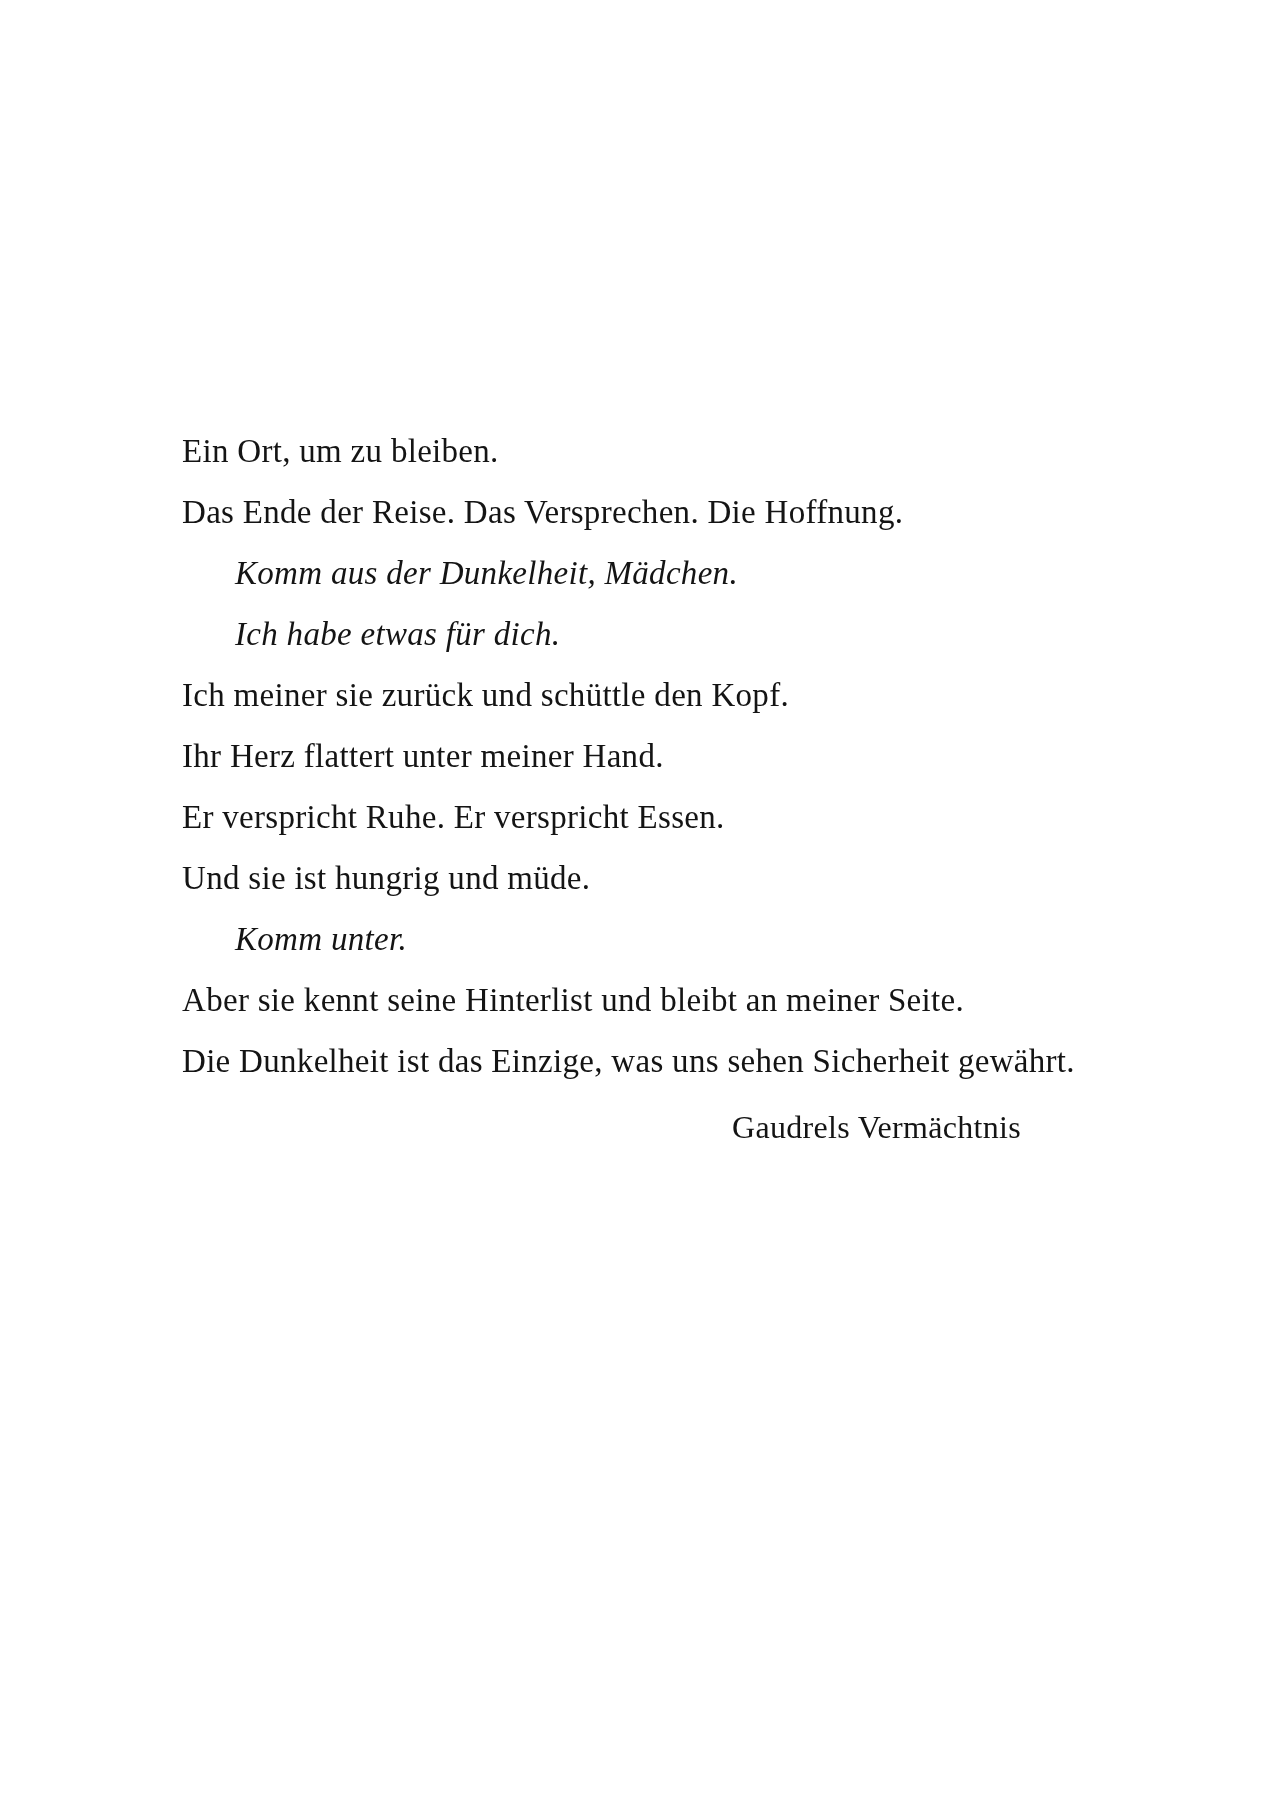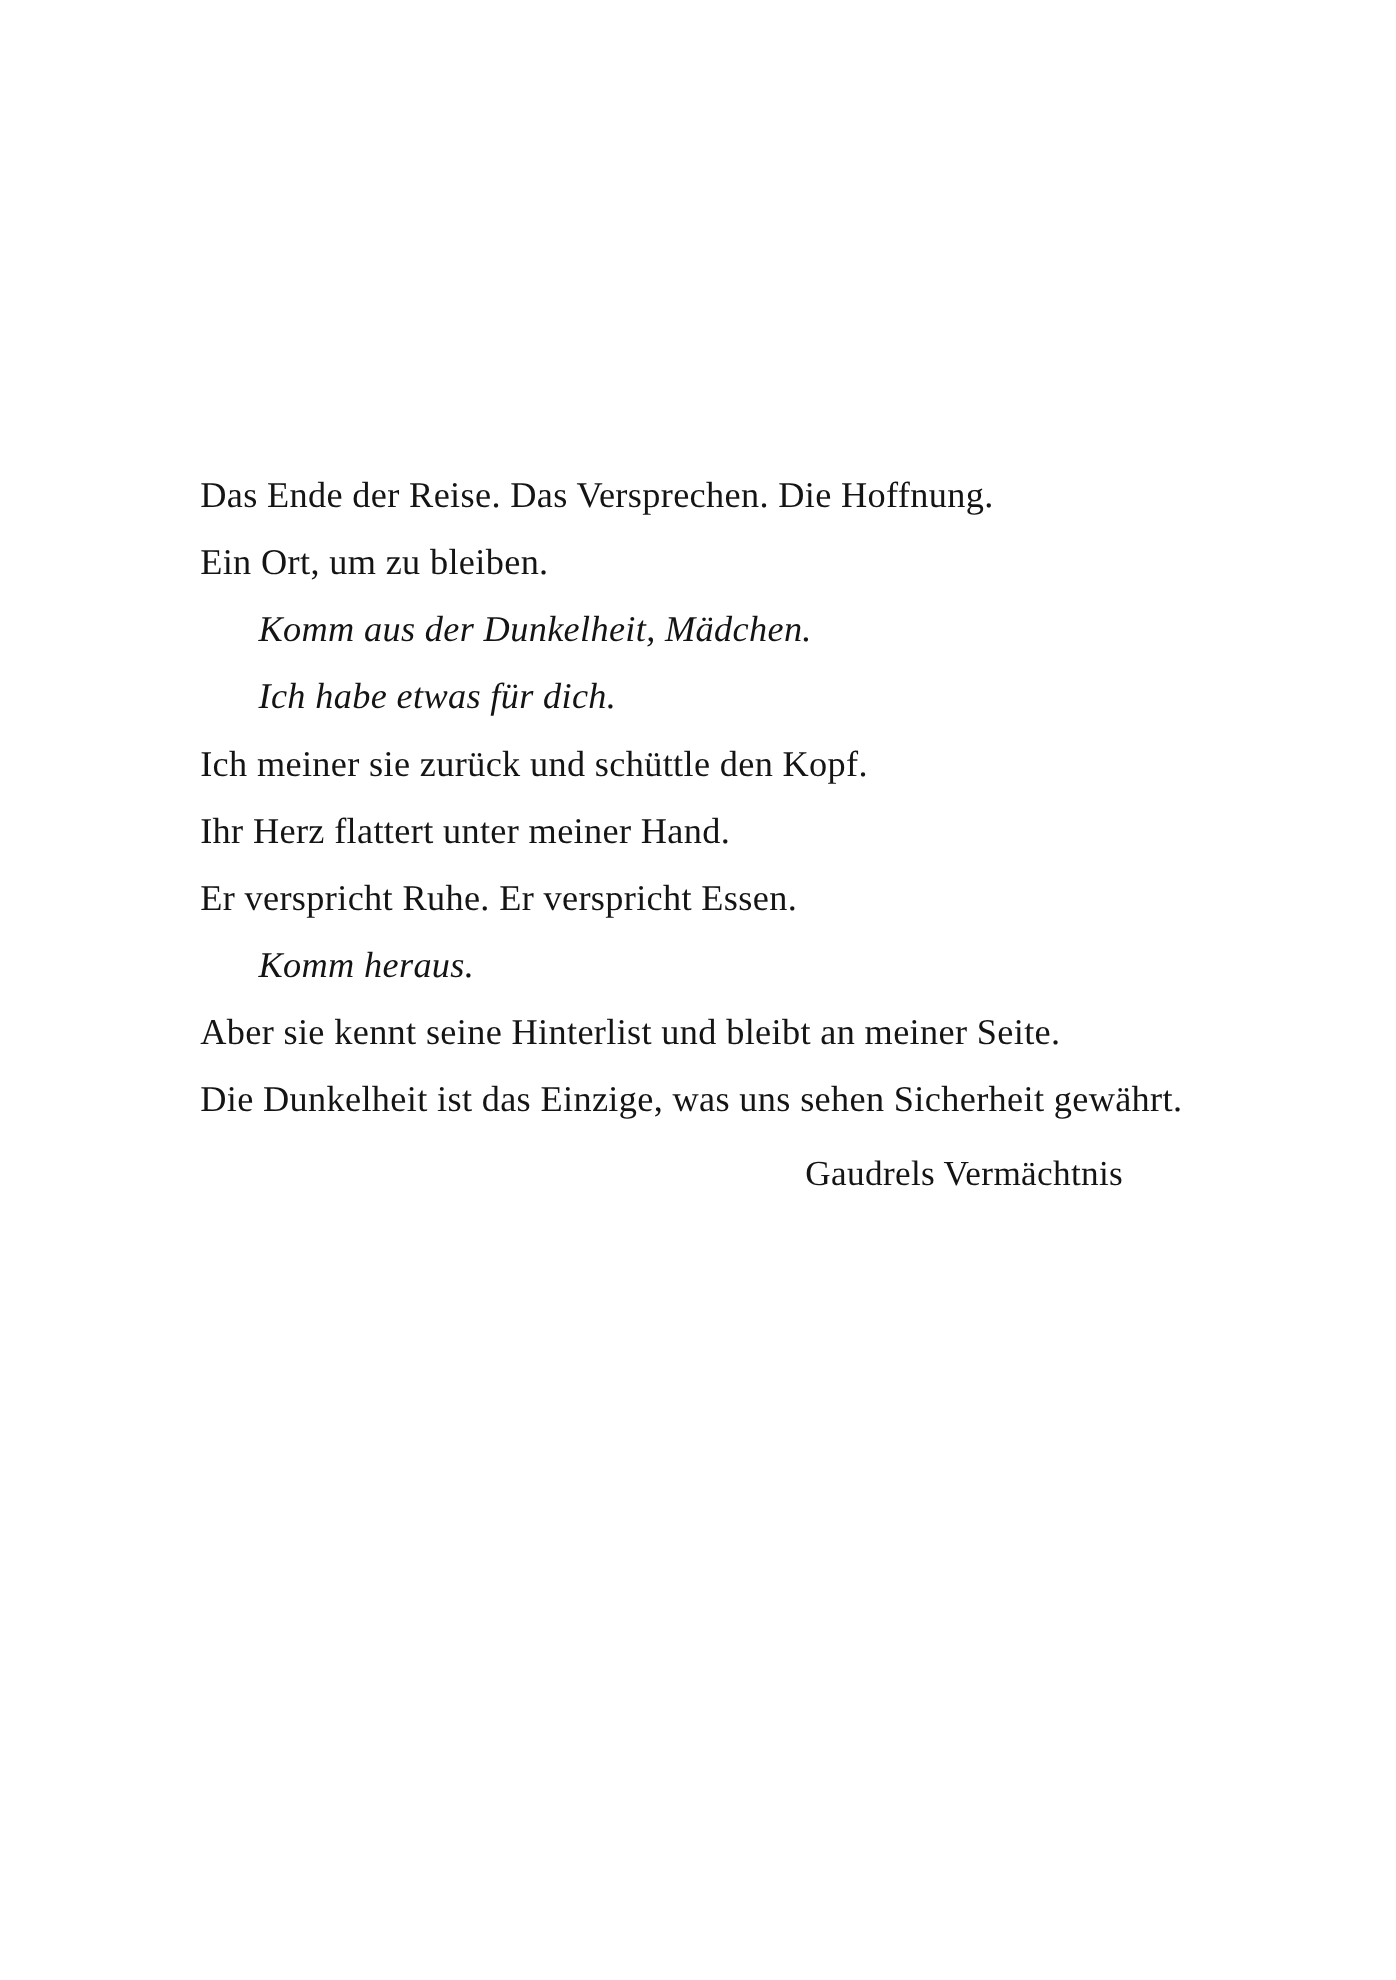--- a/index.html
+++ b/index.html
@@ -42,26 +42,27 @@
     margin-top: 5px;
     white-space: nowrap;
   }
 </style>
 </head>
 <body>
 
 <div class="page">
   <div class="poem">
     <div id="lines-container">
+        <div class="line roman">Ein Ort, um zu bleiben.</div>
         <div class="line roman">Das Ende der Reise. Das Versprechen. Die Hoffnung.</div>
-        <div class="line roman">Ein Ort, um zu bleiben.</div>
         <div class="line italic-indent">Komm aus der Dunkelheit, Mädchen.</div>
         <div class="line italic-indent">Ich habe etwas für dich.</div>
         <div class="line roman">Ich meiner sie zurück und schüttle den Kopf.</div>
         <div class="line roman">Ihr Herz flattert unter meiner Hand.</div>
         <div class="line roman">Er verspricht Ruhe. Er verspricht Essen.</div>
-        <div class="line italic-indent">Komm heraus.</div>
+        <div class="line roman">Und sie ist hungrig und müde.</div>
+        <div class="line italic-indent">Komm unter.</div>
         <div class="line roman">Aber sie kennt seine Hinterlist und bleibt an meiner Seite.</div>
         <div class="line roman">Die Dunkelheit ist das Einzige, was uns sehen Sicherheit gewährt.</div>
       </div>
     <div class="attribution">Gaudrels Vermächtnis</div>
   </div>
 </div>
 
 </body></html>

